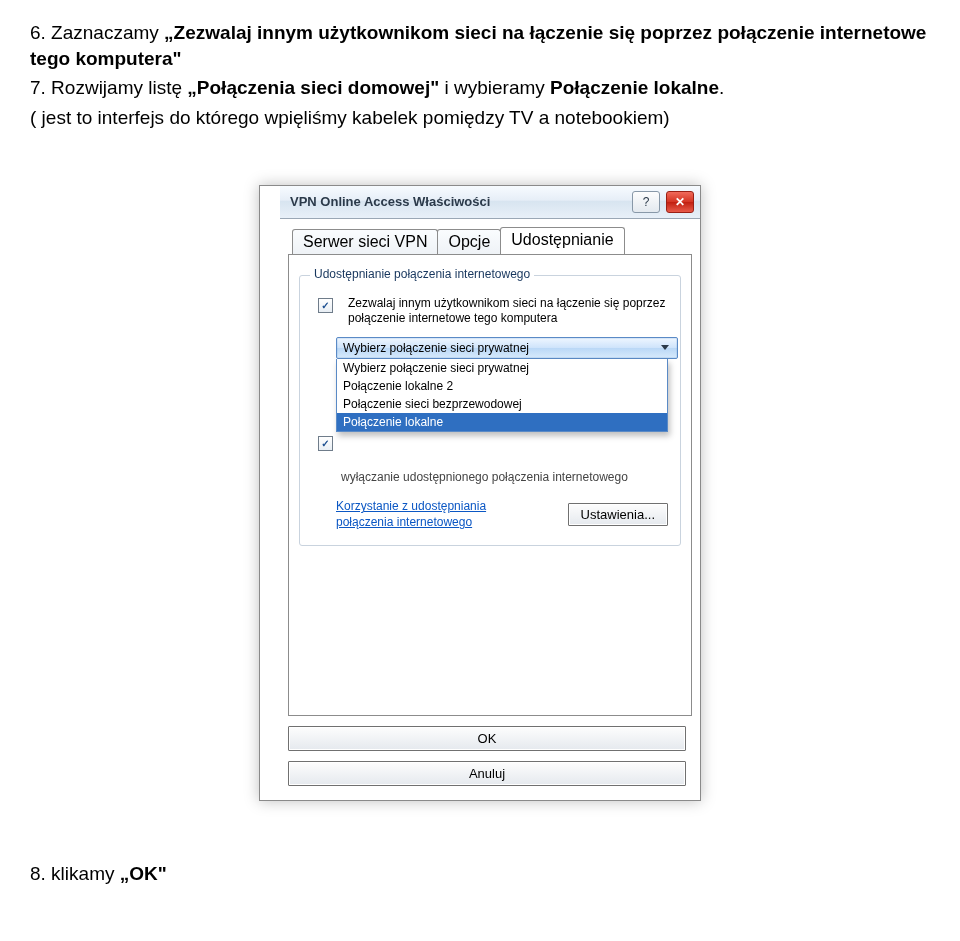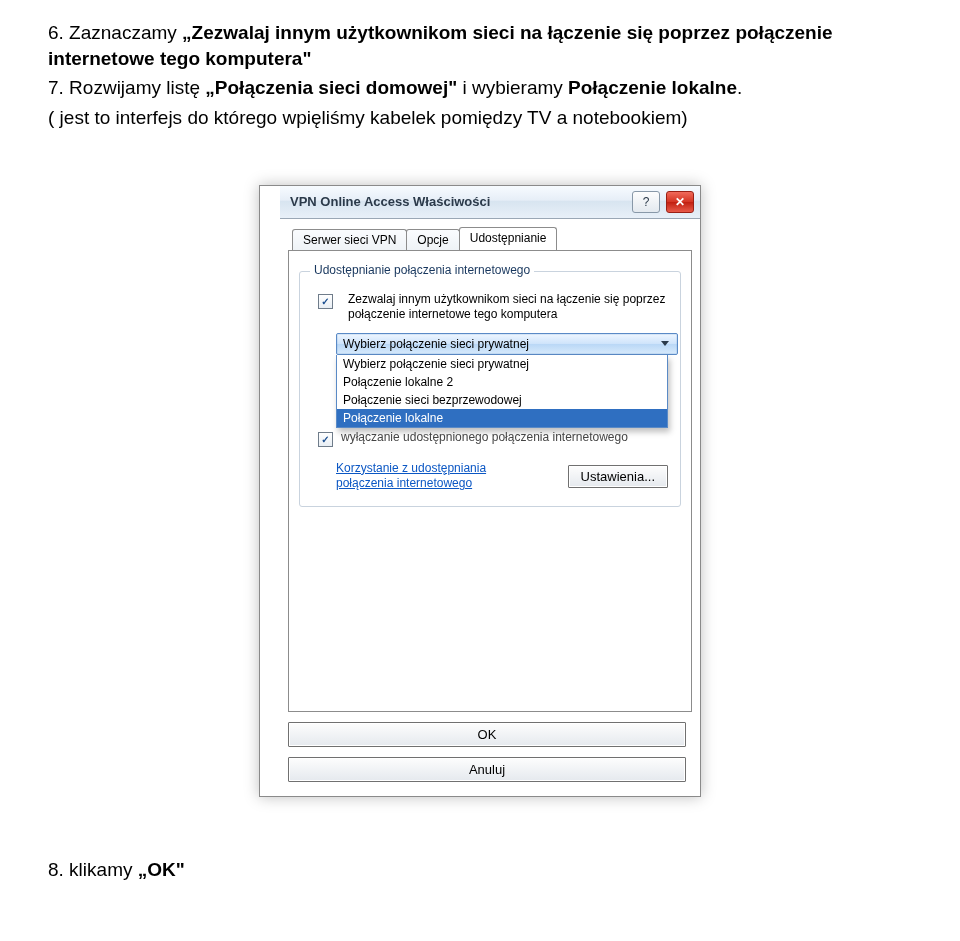--- a/index.html
+++ b/index.html
@@ -5,21 +5,21 @@
   body {
     margin: 0;
     padding: 20px 30px;
     font-family: "Century Gothic", "Segoe UI", Arial, sans-serif;
     font-size: 19px;
     color: #000;
     background: #fff;
     width: 960px;
     box-sizing: border-box;
   }
-  .instructions p { margin: 0 0 4px 18px; line-height: 1.35; }
+  .instructions p { margin: 0 0 4px 0; line-height: 1.35; }
   .instructions strong { font-weight: bold; }
   .spacer { height: 40px; }
 
   
   .dialog-wrap {
     display: flex;
     justify-content: center;
     margin-top: 10px;
     margin-bottom: 60px;
   }
@@ -64,21 +64,21 @@
 
   .client { padding: 8px 8px 10px 8px; background:#fff; }
 
   
   .tabs { display:flex; align-items:flex-end; gap:0; margin-left:4px; }
   .tab {
     border:1px solid #8c8c8c;
     border-bottom:none;
     padding:3px 10px 4px 10px;
     background: linear-gradient(#fafcfe,#eef2f6);
-    font-size:12px;
+    font-size:16px;
     margin-right:-1px;
     position:relative;
     top:1px;
     border-top-left-radius:3px;
     border-top-right-radius:3px;
   }
   .tab.active {
     background:#fff;
     z-index:2;
     top:0;
@@ -163,20 +163,21 @@
     color:#fff;
   }
 
   .covered-row {
     margin: 0 0 10px 6px;
     display:flex; align-items:flex-start; gap:8px;
   }
   .covered-text { line-height:1.3; }
   .struck {
     color:#444;
+    margin-top:36px;
   }
 
   .bottom-row {
     margin: 14px 0 0 24px;
     display:flex; align-items:center; justify-content:space-between;
     gap:12px;
   }
   .link {
     color:#0b57c4;
     text-decoration:underline;

